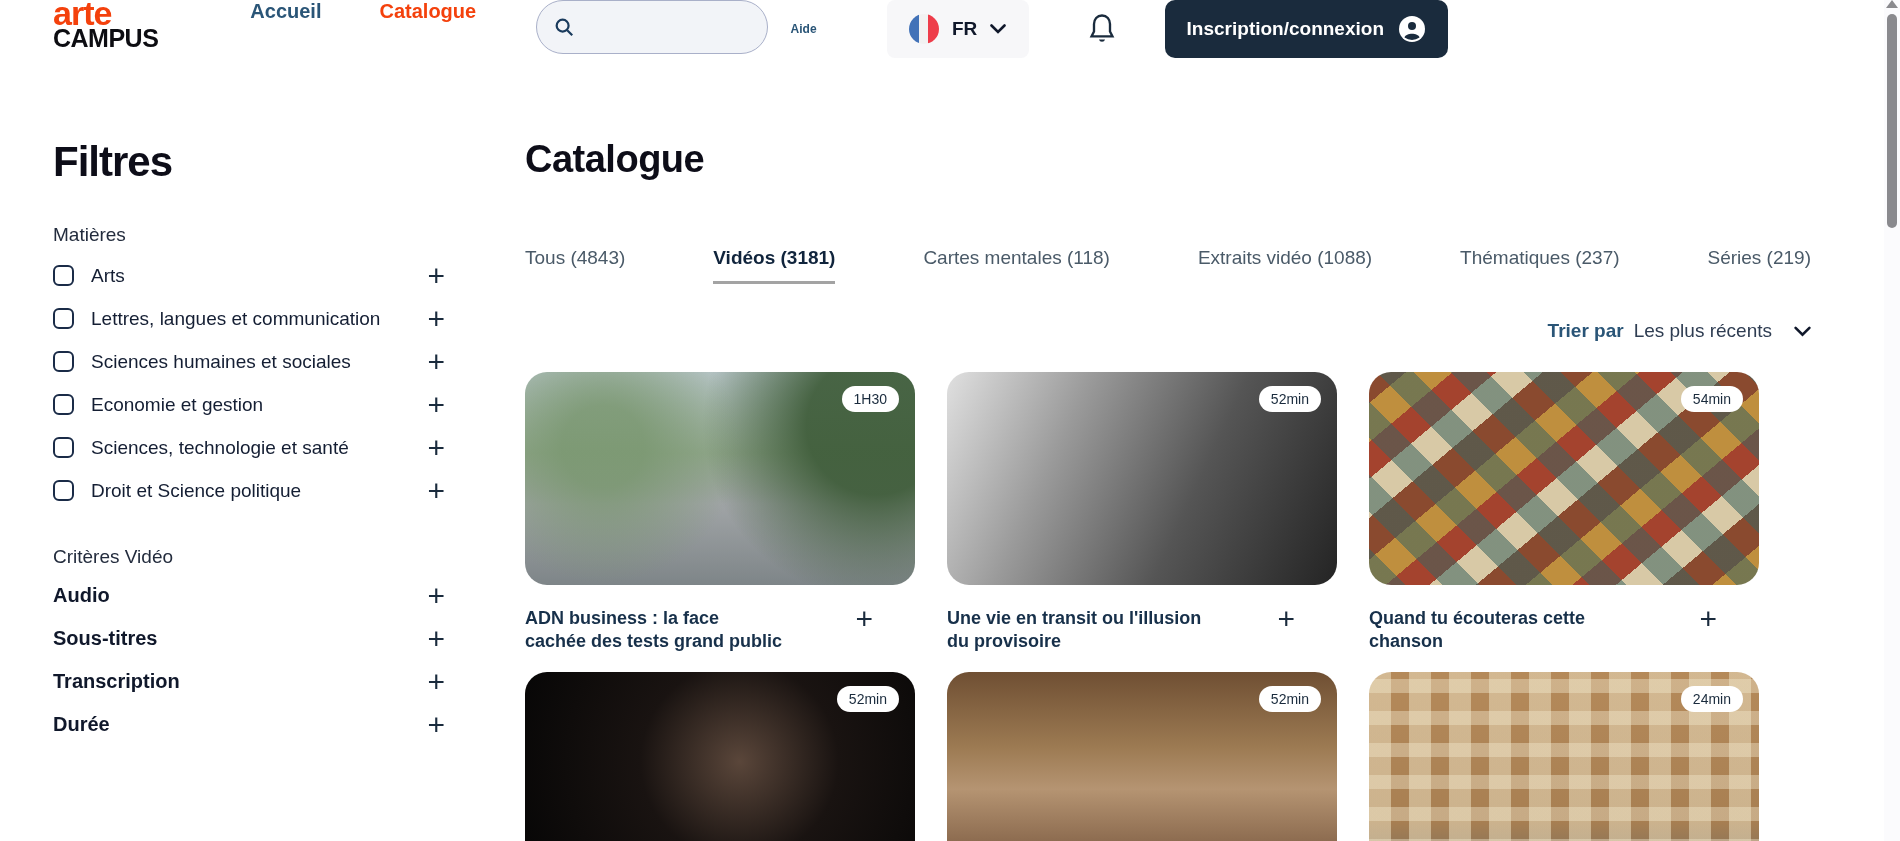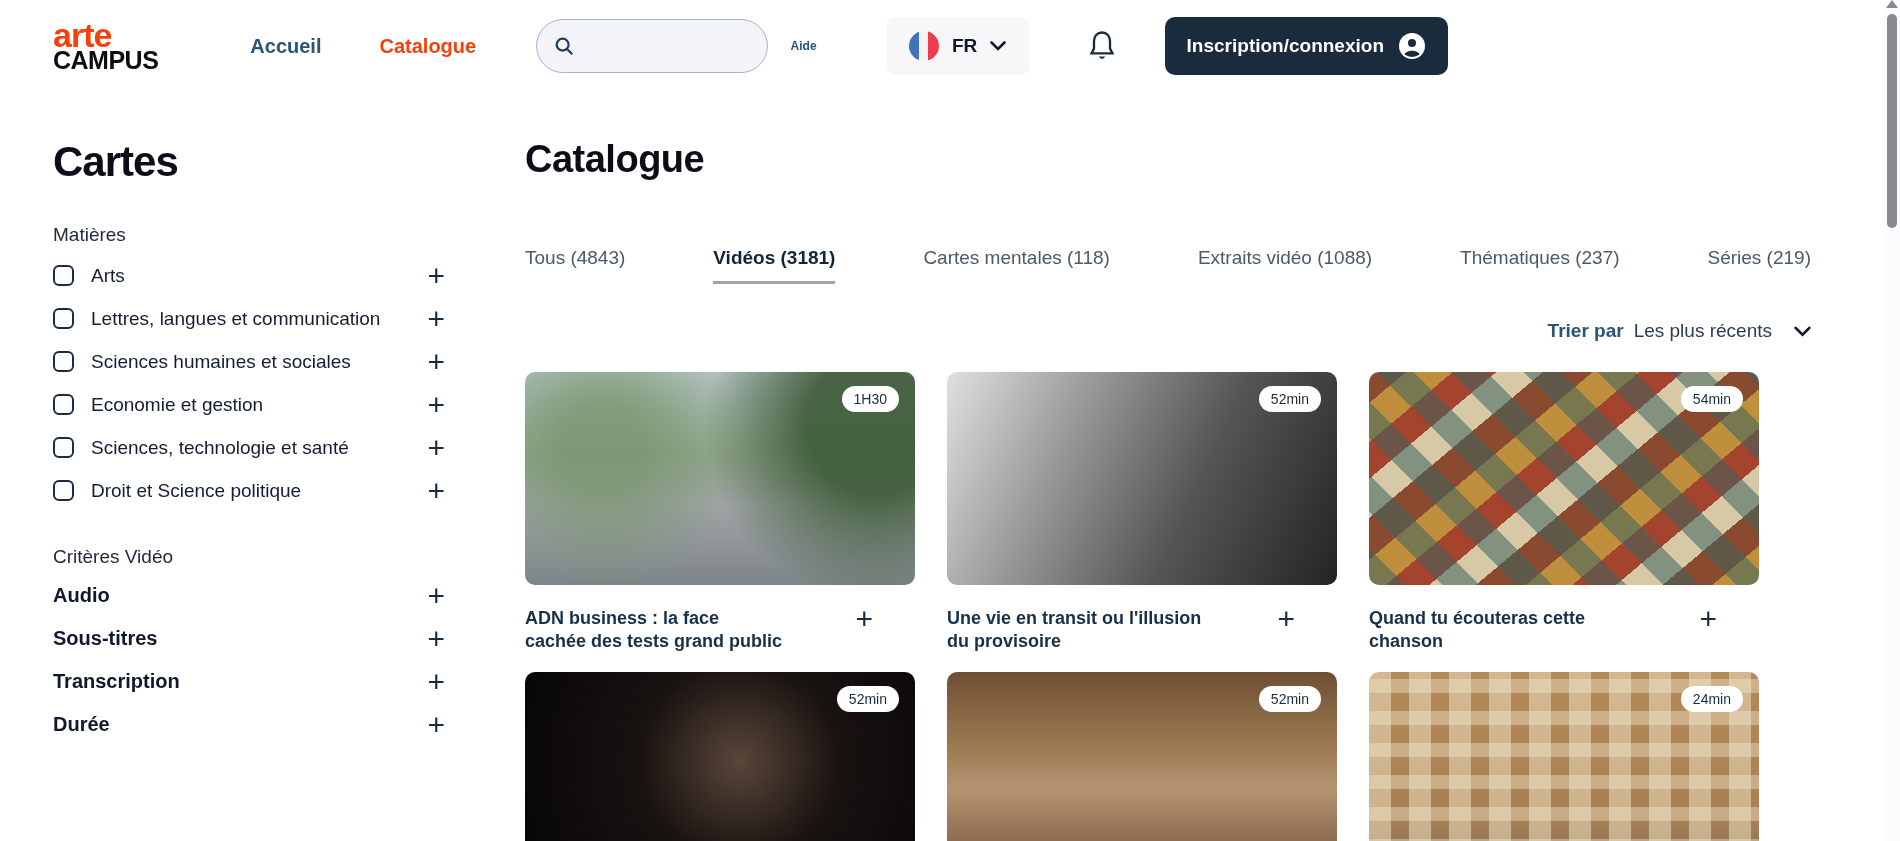--- a/index.html
+++ b/index.html
@@ -1,21 +1,21 @@
 <!DOCTYPE html>
 <html lang="fr"><head>
 <meta charset="utf-8">
 <style>
   * { margin:0; padding:0; box-sizing:border-box; }
   html,body { width:1900px; height:841px; overflow:hidden; background:#fff;
     font-family:"Liberation Sans", sans-serif; color:#13213a; }
 
   
   .header { position:absolute; top:0; left:0; width:1528px; height:92px;
-    display:flex; align-items:center; padding-left:53px; background:#fff; }
+    display:flex; align-items:flex-start; padding-left:53px; background:#fff; }
   .logo { display:flex; flex-direction:column; line-height:0.82; cursor:pointer; }
   .logo .l1 { color:#f4410c; font-weight:bold; font-size:34px; letter-spacing:-1px; }
   .logo .l2 { color:#0d0d12; font-weight:bold; font-size:25px; letter-spacing:-0.5px; }
   .nav-link { font-size:20px; font-weight:bold; text-decoration:none; cursor:pointer; }
   .nav-accueil { color:#2a5577; margin-left:92px; }
   .nav-catalogue { color:#f4410c; margin-left:58px; }
   .searchbox { margin-left:60px; width:232px; height:54px; border:1.5px solid #a9b0c9;
     border-radius:28px; background:#f2f4f8; display:flex; align-items:center; padding:0 16px; }
   .searchbox input { border:none; outline:none; background:transparent; font-size:17px;
     width:160px; margin-left:10px; font-family:"Liberation Sans",sans-serif; color:#13213a; }
@@ -50,21 +50,21 @@
   .tab { font-size:19px; color:#4a5a68; cursor:pointer; padding-bottom:12px; }
   .tab.active { color:#10243c; font-weight:bold; border-bottom:3px solid #a3a3a3; }
   .sortbar { display:flex; justify-content:flex-end; align-items:center; margin-top:36px; gap:10px; }
   .sort-label { font-size:19px; font-weight:bold; color:#2a5577; }
   .sort-value { font-size:19px; color:#2f3d52; }
   .sort-chevron { margin-left:12px; display:flex; cursor:pointer; }
 
   .grid { margin-top:30px; display:grid; grid-template-columns:repeat(3,390px);
     column-gap:32px; row-gap:20px; }
   .card { cursor:pointer; }
-  .thumb { position:relative; width:390px; height:213px; border-radius:10px; overflow:hidden; }
+  .thumb { position:relative; width:390px; height:213px; border-radius:22px; overflow:hidden; }
   .badge { position:absolute; top:14px; right:16px; background:#fff; color:#1a2b3d;
     font-size:14px; padding:5px 12px; border-radius:14px; }
   .card-foot { display:flex; align-items:flex-start; margin-top:22px; }
   .card-title { font-size:18px; font-weight:bold; color:#17304a; line-height:1.25;
     width:258px; }
   .card-plus { margin-left:auto; margin-right:42px; font-size:30px; font-weight:300;
     color:#1a2b3d; line-height:0.8; cursor:pointer; }
 
   
   .t1 { background:
@@ -135,21 +135,21 @@
           <circle cx="14" cy="14" r="13" fill="#ffffff"></circle>
           <circle cx="14" cy="11" r="4" fill="#1a2b3d"></circle>
           <path d="M6.5 22.5 C8 17.5 20 17.5 21.5 22.5 A13 13 0 0 1 6.5 22.5 Z" fill="#1a2b3d"></path>
         </svg>
       </span>
     </button>
   </div>
 </div>
 
 <aside class="sidebar">
-  <h1 class="filters-title">Cartes</h1>
+  <h1 class="filters-title">Filtres</h1>
 
   <div class="group-label">Matières</div>
 
   <div class="chk-row">
     <span class="chk"></span>
     <span class="chk-label">Arts</span>
     <span class="plus">+</span>
   </div>
   <div class="chk-row">
     <span class="chk"></span>

